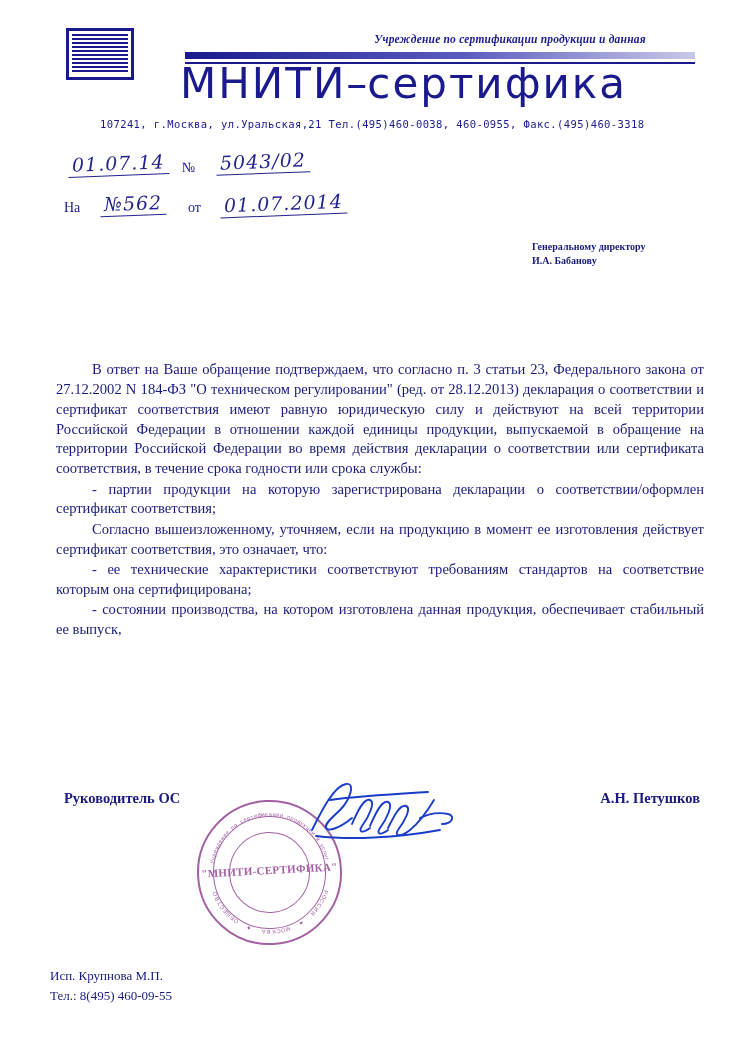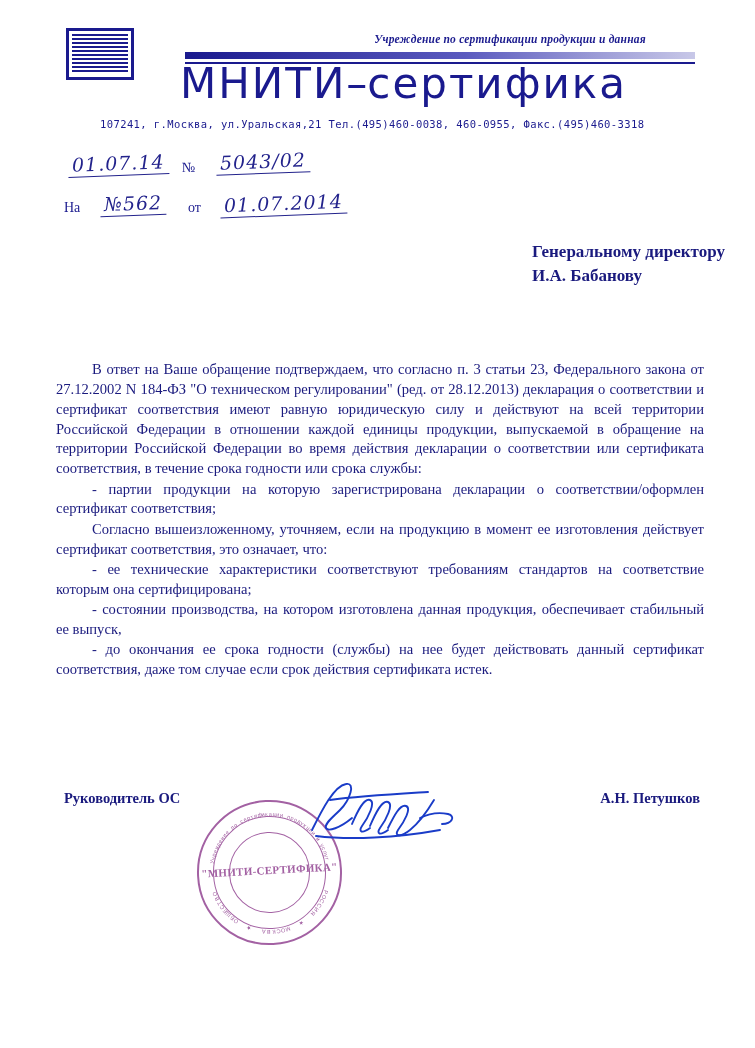--- a/index.html
+++ b/index.html
@@ -180,21 +180,21 @@
   .row2 .d4 { position: absolute; left: 156px; top: 0px; width: 126px; text-align: center; }
 
   
   .addressee {
     position: absolute;
     left: 532px;
     top: 240px;
     width: 215px;
     font-family: "Liberation Serif", serif;
     font-weight: bold;
-    font-size: 17px;
+    font-size: 10px;
     line-height: 1.42;
     color: #1a1a7e;
   }
 
   
   .body-text {
     position: absolute;
     left: 56px;
     top: 360px;
     width: 648px;
@@ -360,21 +360,20 @@
     <div>Генеральному директору</div>
     <div>И.А. Бабанову</div>
   </div>
 
   <div class="body-text">
     <p>В ответ на Ваше обращение подтверждаем, что согласно п. 3 статьи 23, Федерального закона от 27.12.2002 N 184-ФЗ "О техническом регулировании" (ред. от 28.12.2013) декларация о соответствии и сертификат соответствия имеют равную юридическую силу и действуют на всей территории Российской Федерации в отношении каждой единицы продукции, выпускаемой в обращение на территории Российской Федерации во время действия декларации о соответствии или сертификата соответствия, в течение срока годности или срока службы:</p>
     <p>- партии продукции на которую зарегистрирована декларации о соответствии/оформлен сертификат соответствия;</p>
     <p>Согласно вышеизложенному, уточняем, если на продукцию в момент ее изготовления действует сертификат соответствия, это означает, что:</p>
     <p>- ее технические характеристики соответствуют требованиям стандартов на соответствие которым она сертифицирована;</p>
     <p>- состоянии производства, на котором изготовлена данная продукция, обеспечивает стабильный ее выпуск,</p>
-    <p>- до окончания ее срока годности (службы) на нее будет действовать данный сертификат соответствия, даже  том случае если срок действия сертификата истек.</p>
   </div>
 
   <div class="sig-row">
     <div class="sig-left">Руководитель ОС</div>
     <div class="sig-right">А.Н. Петушков</div>
   </div>
 
   <div class="stamp">
     <div class="inner-ring"></div>
     <div class="inner-ring2"></div>
@@ -464,14 +463,18 @@
       <path d="M12,60 C22,40 34,16 46,14 C56,12 50,30 40,40 C32,48 24,54 26,58 C28,62 40,58 52,48"></path>
       <path d="M30,30 C60,26 96,24 128,22"></path>
       <path d="M52,54 C58,40 64,28 70,30 C76,32 68,48 62,56 C58,62 62,64 70,58"></path>
       <path d="M70,56 C76,42 82,30 88,32 C94,34 86,50 80,58 C76,64 80,66 88,60"></path>
       <path d="M88,58 C94,46 100,34 106,36 C112,38 104,52 98,60 C94,66 100,68 110,60 C120,52 128,40 134,30"></path>
       <path d="M120,48 C128,44 138,42 148,44 C156,46 152,54 142,54"></path>
       <path d="M16,66 C50,70 96,68 140,60"></path>
     </g>
   </svg>
 
+  <div class="footer">
+    <div>Исп. Крупнова М.П.</div>
+    <div>Тел.: 8(495) 460-09-55</div>
+  </div>
 
 </div>
 
 </body></html>

